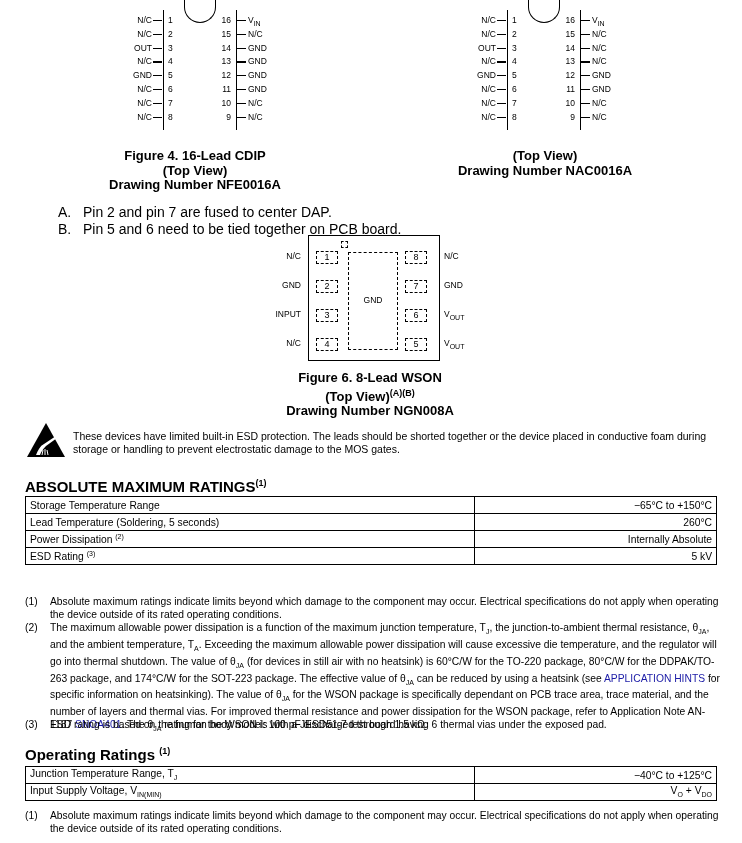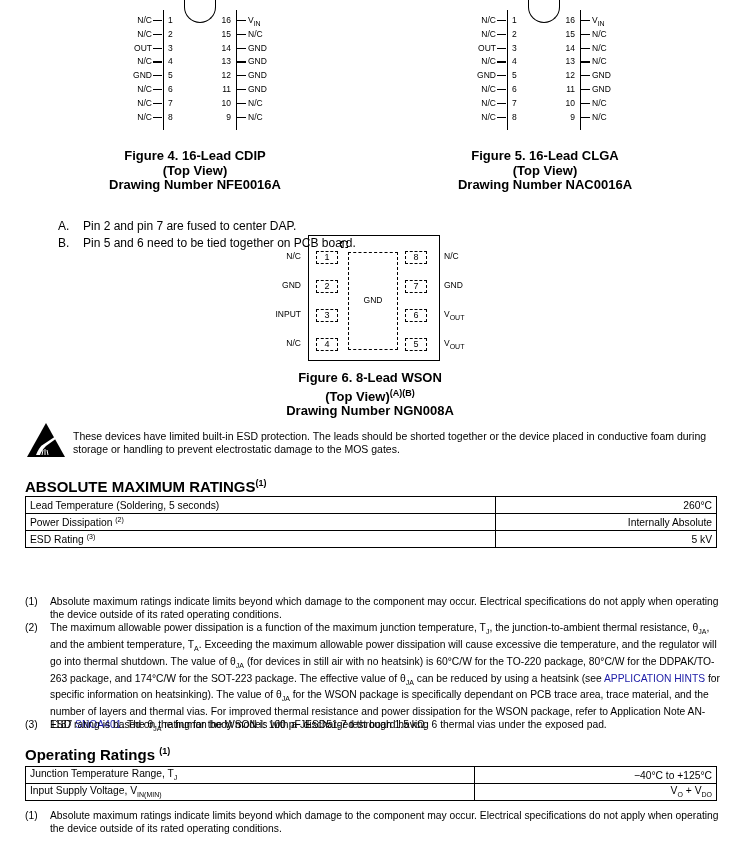--- a/index.html
+++ b/index.html
@@ -8,21 +8,21 @@
   .abs { position:absolute; }
   
   .dip { position:absolute; width:72px; height:120px; border:1.5px solid #000; border-bottom:none; border-top:none; }
   .dip .notch { position:absolute; left:20px; top:-12px; width:30px; height:24px; border:1.5px solid #000; border-top:none; border-radius:0 0 16px 16px; background:#fff; }
   .pinrow { position:absolute; font-size:8.5px; height:14px; line-height:14px; }
   .pl { text-align:right; width:44px; }
   .pr { text-align:left; width:44px; }
   .lead { position:absolute; height:1.3px; background:#000; width:9px; }
   .pnum { position:absolute; font-size:8.5px; line-height:14px; height:14px; }
   .fig-cap { position:absolute; text-align:center; font-weight:bold; font-size:13px; line-height:14.5px; }
-  .note { position:absolute; font-size:12px;margin-top:15px; }
+  .note { position:absolute; font-size:14px; }
   
   .wson { position:absolute; left:308px; top:235px; width:130px; height:124px; border:1.5px solid #000; }
   .pad { position:absolute; width:20px; height:11px; border:1.2px dashed #000; font-size:9px; text-align:center; line-height:11px; }
   .dap { position:absolute; left:39px; top:16px; width:48px; height:96px; border:1.5px dashed #000; }
   .wlab { position:absolute; font-size:8.5px; }
   .esd-text { position:absolute; left:73px; top:430px; width:660px; font-size:10.5px; line-height:13px; }
   h2 { margin:0; font-weight:bold; }
   table.rt { position:absolute; left:25px; border-collapse:collapse; font-size:10.3px; }
   table.rt td { border:1px solid #000; height:16px; padding:0 4px; }
   table.rt td.v { text-align:right; }
@@ -146,21 +146,20 @@
       <div class="pinrow pr" style="left: 592px; top: 95.8px;"><span>N/C</span><sub></sub></div>
       <div class="pinrow pl" style="left: 452px; top: 109.6px;">N/C</div>
       <div class="lead" style="left: 497px; top: 116.6px;"></div>
       <div class="pnum" style="left: 512px; top: 109.6px;">8</div>
       <div class="pnum" style="left: 561px; top: 109.6px; width: 14px; text-align: right;">9</div>
       <div class="lead" style="left: 581px; top: 116.6px;"></div>
       <div class="pinrow pr" style="left: 592px; top: 109.6px;"><span>N/C</span><sub></sub></div>
     </div>
 </div>
 <div class="fig-cap" style="left:430px; top:149px; width:230px;">
-  <div>Figure 5. 16-Lead CLGA</div>
   <div>(Top View)</div>
   <div>Drawing Number NAC0016A</div>
 </div>
 
 <div class="note" style="left:58px; top:204px;">
   <span style="display:inline-block; width:25px;">A.</span><span>Pin 2 and pin 7 are fused to center DAP.</span>
 </div>
 <div class="note" style="left:58px; top:221px;">
   <span style="display:inline-block; width:25px;">B.</span><span>Pin 5 and 6 need to be tied together on PCB board.</span>
 </div>
@@ -200,20 +199,24 @@
   <path d="M10,33 C12,28 14,24 18,22 L30,14 L31,16 L20,24 C17,27 15,30 14,33 Z" fill="#fff"></path>
   <path d="M16,33 L17,28 M19,33 L19,27 M22,33 L21,28" stroke="#fff" stroke-width="1"></path>
 </svg>
 <div class="esd-text">These devices have limited built-in ESD protection. The leads should be shorted together or the device placed in conductive foam during storage or handling to prevent electrostatic damage to the MOS gates.</div>
 
 <h2 class="abs" style="left:25px; top:478px; font-size:15px;">
   <span>ABSOLUTE MAXIMUM RATINGS</span><sup style="font-size:9px;">(1)</sup>
 </h2>
 <table class="rt" style="top:496px; width:692px;">
   <tbody>
+      <tr>
+    <td style="width:440px;"><span>Storage Temperature Range</span><sup></sup></td>
+    <td class="v">−65°C to +150°C</td>
+  </tr>
   <tr>
     <td><span>Lead Temperature (Soldering, 5 seconds)</span><sup></sup></td>
     <td class="v">260°C</td>
   </tr>
   <tr>
     <td><span>Power Dissipation </span><sup>(2)</sup></td>
     <td class="v">Internally Absolute</td>
   </tr>
   <tr>
     <td><span>ESD Rating </span><sup>(3)</sup></td>

